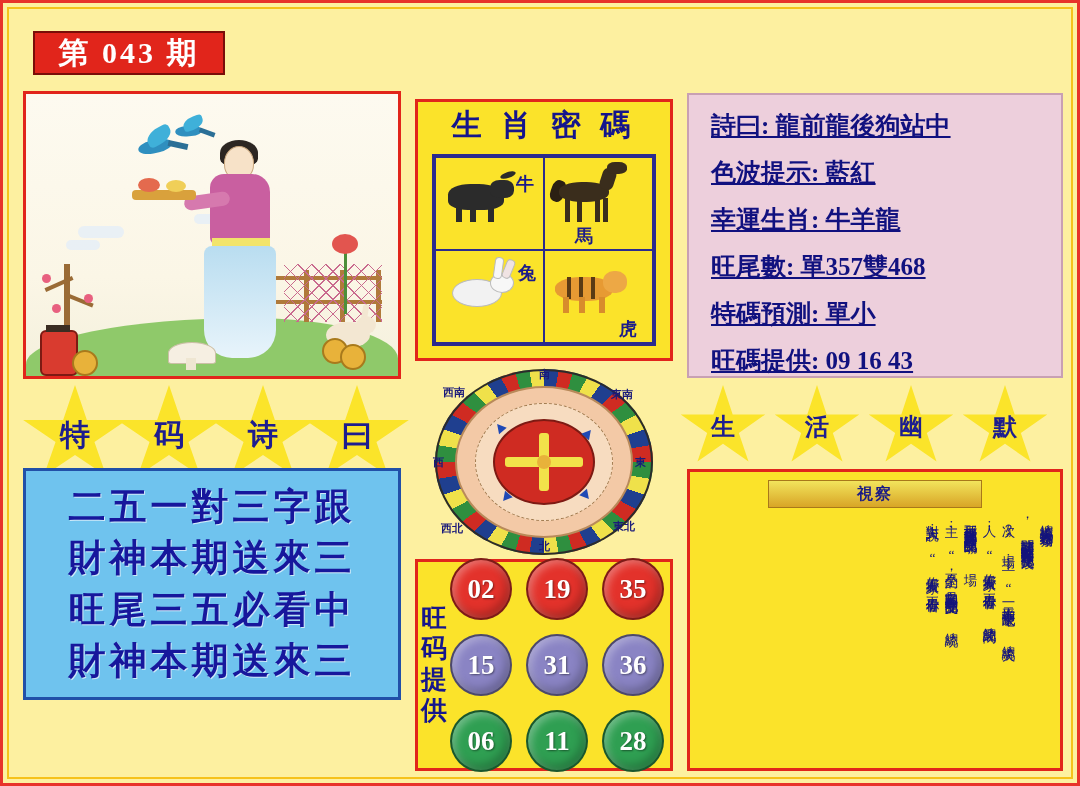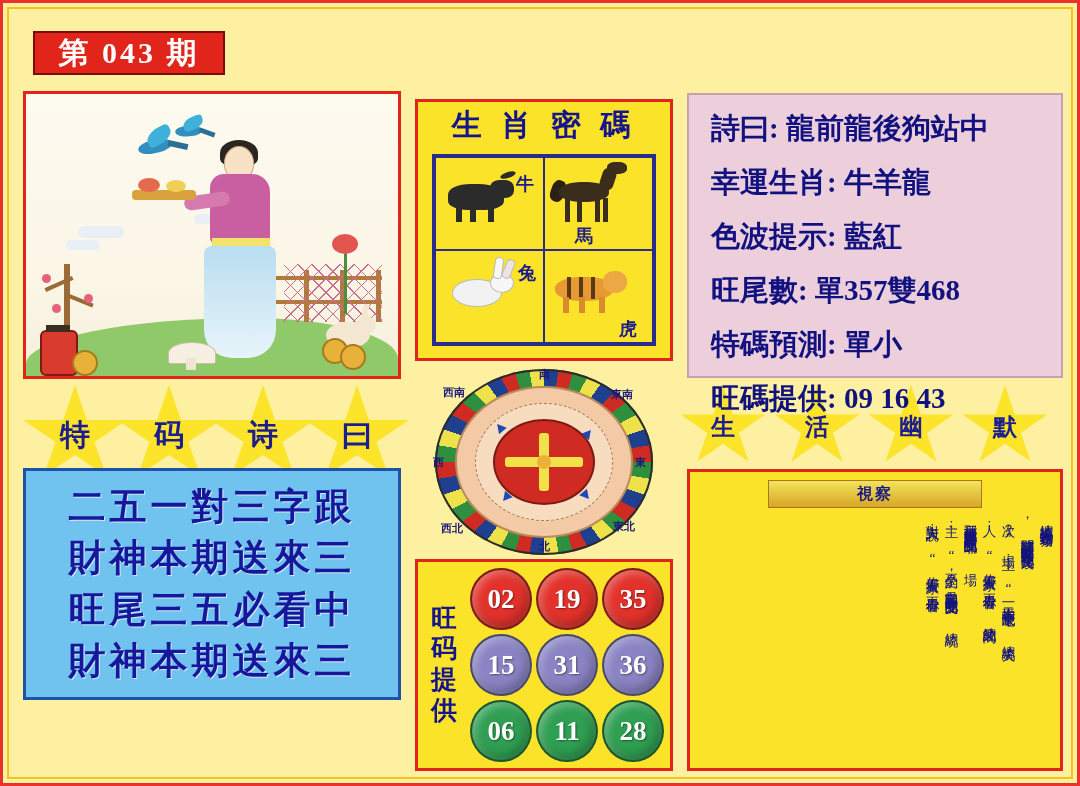--- a/index.html
+++ b/index.html
@@ -396,21 +396,21 @@
     font-size: 26px;
     font-weight: bold;
     color: #16168c;
     line-height: 1.18;
   }
   #numbers-grid {
     flex: 1;
     display: grid;
     grid-template-columns: repeat(3, 1fr);
     grid-template-rows: repeat(3, 1fr);
-    gap: 4px;
+    gap: 14px;
     padding: 6px 6px 6px 0;
     box-sizing: border-box;
   }
   .ball {
     display: flex; align-items: center; justify-content: center;
     border-radius: 50%;
     width: 58px; height: 58px;
     margin: auto;
     font-size: 27px;
     font-weight: bold;
@@ -429,25 +429,26 @@
     left: 684px;
     top: 90px;
     width: 376px;
     height: 285px;
     background: #edcfdc;
     border: 2px solid #c8a0b3;
     box-sizing: border-box;
     padding: 14px 10px 10px 22px;
   }
   #info-panel .row {
-    font-size: 29px;
+    font-size: 25px;
     font-weight: bold;
     color: #11117f;
     margin-bottom: 14px;
     white-space: nowrap;
+    text-decoration: underline;
   }
 
   
   #humor-panel {
     position: absolute;
     left: 684px;
     top: 466px;
     width: 376px;
     height: 302px;
     background: #fbe32a;
@@ -679,22 +680,22 @@
       <div class="ball purple">31</div>
       <div class="ball purple">36</div>
       <div class="ball green">06</div>
       <div class="ball green">11</div>
       <div class="ball green">28</div>
     </div>
   </div>
 
   <div id="info-panel">
     <div class="row">詩曰: 龍前龍後狗站中</div>
+    <div class="row">色波提示: 藍紅</div>
     <div class="row">幸運生肖: 牛羊龍</div>
-    <div class="row">色波提示: 藍紅</div>
     <div class="row">旺尾數: 單357雙468</div>
     <div class="row">特碼預測:  單小</div>
     <div class="row">旺碼提供: 09 16 43</div>
   </div>
 
   <div id="humor-panel">
     <div id="humor-head">視察</div>
     <div id="humor-cols">
       <div class="vcol">總統攜夫人視察養豬場</div>
       <div class="vcol">，請問那頭健壯的種豬一天和母豬交配幾</div>

